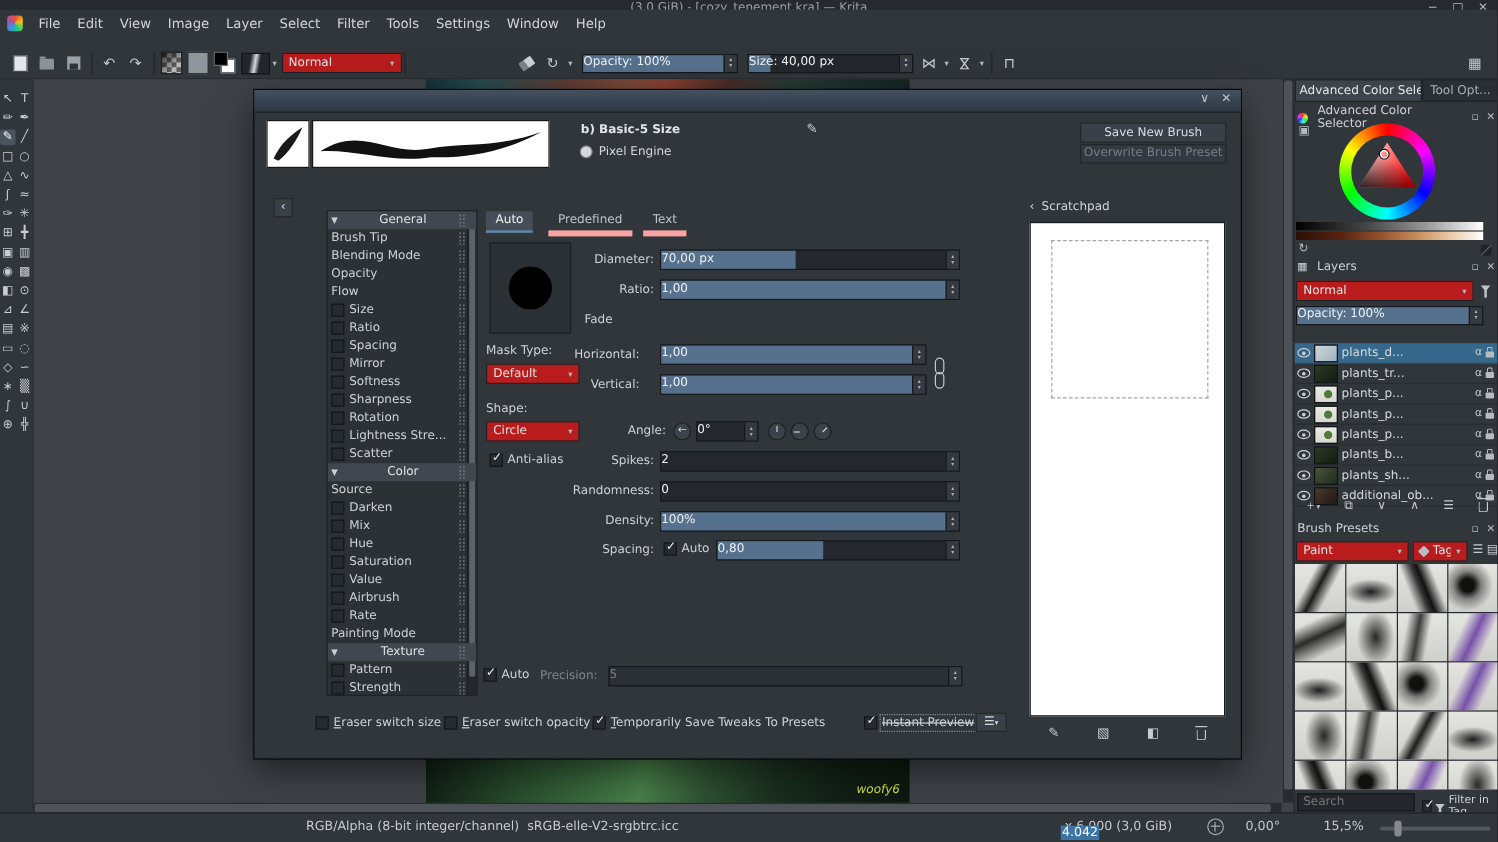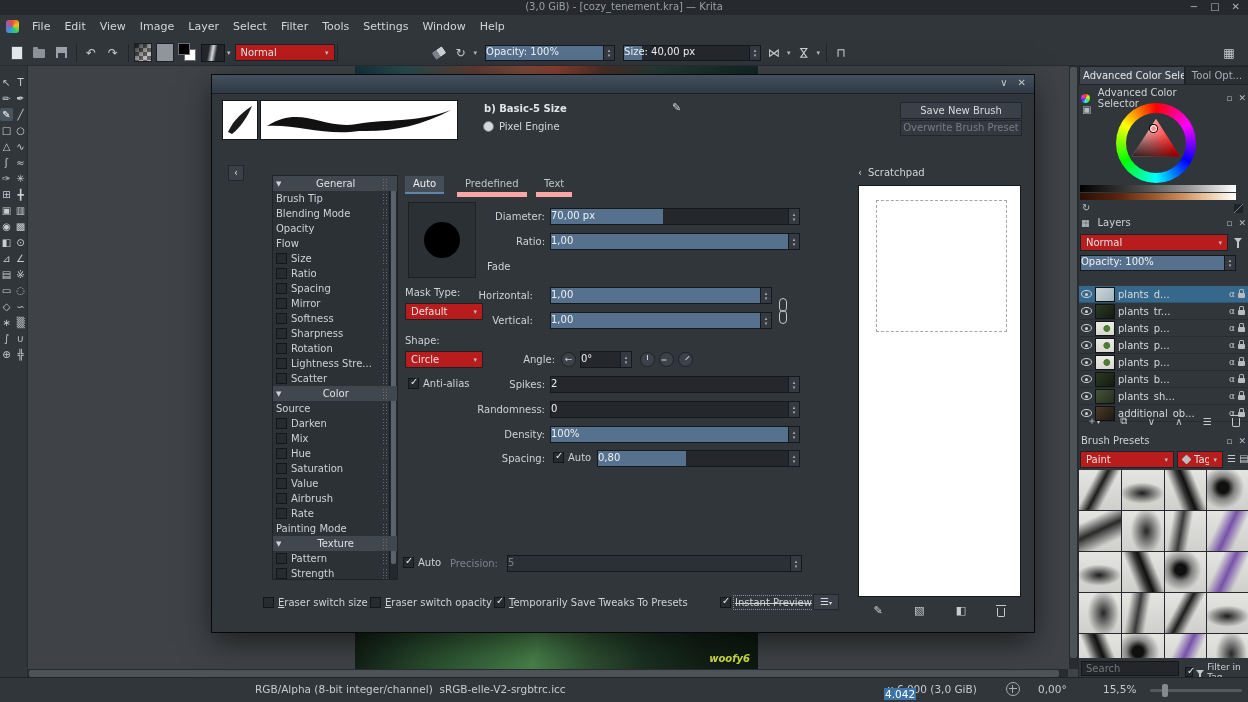--- a/index.html
+++ b/index.html
@@ -4,21 +4,21 @@
 <style>
   html,body{margin:0;padding:0;background:#1a1c1e;}
   .app{position:relative;width:1248px;height:702px;overflow:hidden;background:#31363b;
        font-family:"DejaVu Sans",sans-serif;font-size:11px;color:#d4d7da;}
   
   .titlebar{position:absolute;left:0;top:0;width:1248px;height:16px;background:#26292d;border-bottom:1px solid #1d2023;}
   .titlebar .wtitle{position:absolute;left:0;right:0;top:1px;text-align:center;font-size:10px;color:#9ba0a5;}
   .wctrl{position:absolute;top:1px;right:8px;display:flex;gap:12px;font-size:10px;color:#b2b7bc;}
   .wctrl span{cursor:default;}
   
-  .menubar{position:absolute;left:0;top:15px;width:1248px;height:23px;display:flex;align-items:center;padding-left:6px;box-sizing:border-box;background:#31363b;}
+  .menubar{position:absolute;left:0;top:8px;width:1248px;height:23px;display:flex;align-items:center;padding-left:6px;box-sizing:border-box;background:#31363b;}
   .klogo{width:13px;height:13px;border-radius:3px;background:conic-gradient(#e74c3c,#f1c40f,#2ecc71,#3498db,#9b59b6,#e74c3c);margin-right:6px;}
   .menu-item{padding:0 7px;font-size:11px;color:#d2d5d8;}
   
   .toolbar{position:absolute;left:0;top:40px;width:1248px;height:26px;display:flex;align-items:center;padding-left:8px;box-sizing:border-box;background:#31363b;border-bottom:1px solid #282c30;}
   .tbtn{width:18px;height:18px;display:flex;align-items:center;justify-content:center;color:#c8ccd0;font-size:12px;margin-right:4px;}
   .sep{width:1px;height:18px;background:#222529;margin:0 5px 0 2px;}
   .i-page{width:10px;height:12px;background:#e4e7e9;border:1px solid #4a4f54;}
   .i-folder{width:12px;height:9px;background:#8b9298;border-radius:1px;position:relative;margin-top:2px;}
   .i-folder::before{content:'';position:absolute;top:-2px;left:0;width:5px;height:2px;background:#8b9298;border-radius:1px 1px 0 0;}
   .i-floppy{width:11px;height:11px;background:#9aa1a7;position:relative;}
@@ -42,21 +42,21 @@
   .slider.disabled{background:#2b3036;}
   .slider.disabled .txt{color:#7a8187;}
   
   .toolbox{position:absolute;left:0;top:66px;width:28px;height:612px;background:#31363b;border-right:1px solid #282c30;display:grid;grid-template-columns:13px 13px;justify-content:center;align-content:start;row-gap:3px;column-gap:1px;padding-top:10px;box-sizing:border-box;}
   .tool{width:13px;height:13px;font-size:10px;line-height:13px;text-align:center;color:#c9cdd1;}
   .tool.act{background:#4a545e;border-radius:2px;color:#fff;}
   
   .canvas-area{position:absolute;left:28px;top:66px;width:1050px;height:612px;background:#3f4347;}
   .art-top{position:absolute;left:327px;top:0;width:403px;height:9px;background:linear-gradient(90deg,#16323a,#274c50 12%,#613c33 30%,#7d4a3a 42%,#8a3f31 50%,#4b2e28 62%,#263a35 75%,#1c2f2c 88%,#142624);}
   .art-bottom{position:absolute;left:327px;top:564px;width:403px;height:39px;background:linear-gradient(100deg,#101d14,#27492c 18%,#3a6b3e 35%,#49814a 45%,#2f5233 58%,#1b3020 72%,#122016 85%,#0d1810);}
-  .signature{position:absolute;right:8px;bottom:5px;color:#d6e53f;font-size:10px;font-style:italic;font-weight:bold;}
+  .signature{position:absolute;right:8px;bottom:5px;color:#d6e53f;font-size:10px;font-style:italic;}
   .hscroll{position:absolute;left:0;bottom:0;width:1040px;height:9px;background:#282c30;}
   .hscroll .ht{position:absolute;left:1px;top:1px;bottom:1px;width:99%;background:#4e5358;border-radius:2px;}
   .vscroll{position:absolute;right:0;top:0;width:9px;height:603px;background:#282c30;}
   .vscroll .vt{position:absolute;top:1px;left:1px;right:1px;height:98%;background:#4e5358;border-radius:2px;}
   
   .dialog{position:absolute;left:212px;top:75px;width:822px;height:557px;background:#31363b;box-shadow:0 10px 30px rgba(0,0,0,.55),0 0 0 1px #0a0c0e;}
   .dlg-title{position:absolute;left:0;top:0;right:0;height:18px;background:linear-gradient(#44505e,#2f3945);border-bottom:1px solid #1a1e23;}
   .dlg-title .dt{position:absolute;left:0;right:0;top:2px;text-align:center;font-size:11px;color:#d7dbdf;}
   .dlg-ctrl{position:absolute;right:8px;top:2px;display:flex;gap:10px;color:#c3c8cc;font-size:10px;}
   .thumb-box{position:absolute;left:10px;top:25px;width:36px;height:40px;background:#fff;border:1px solid #15181b;box-sizing:border-box;}

